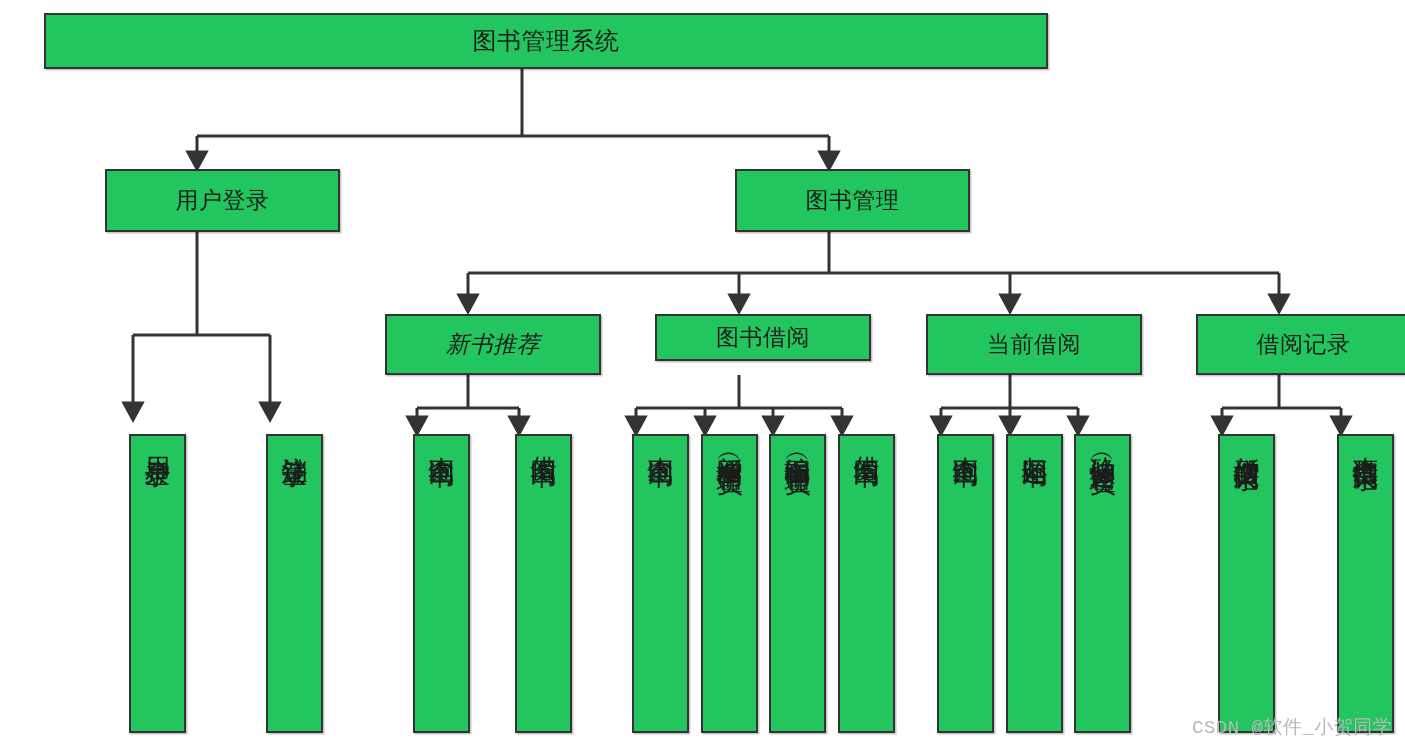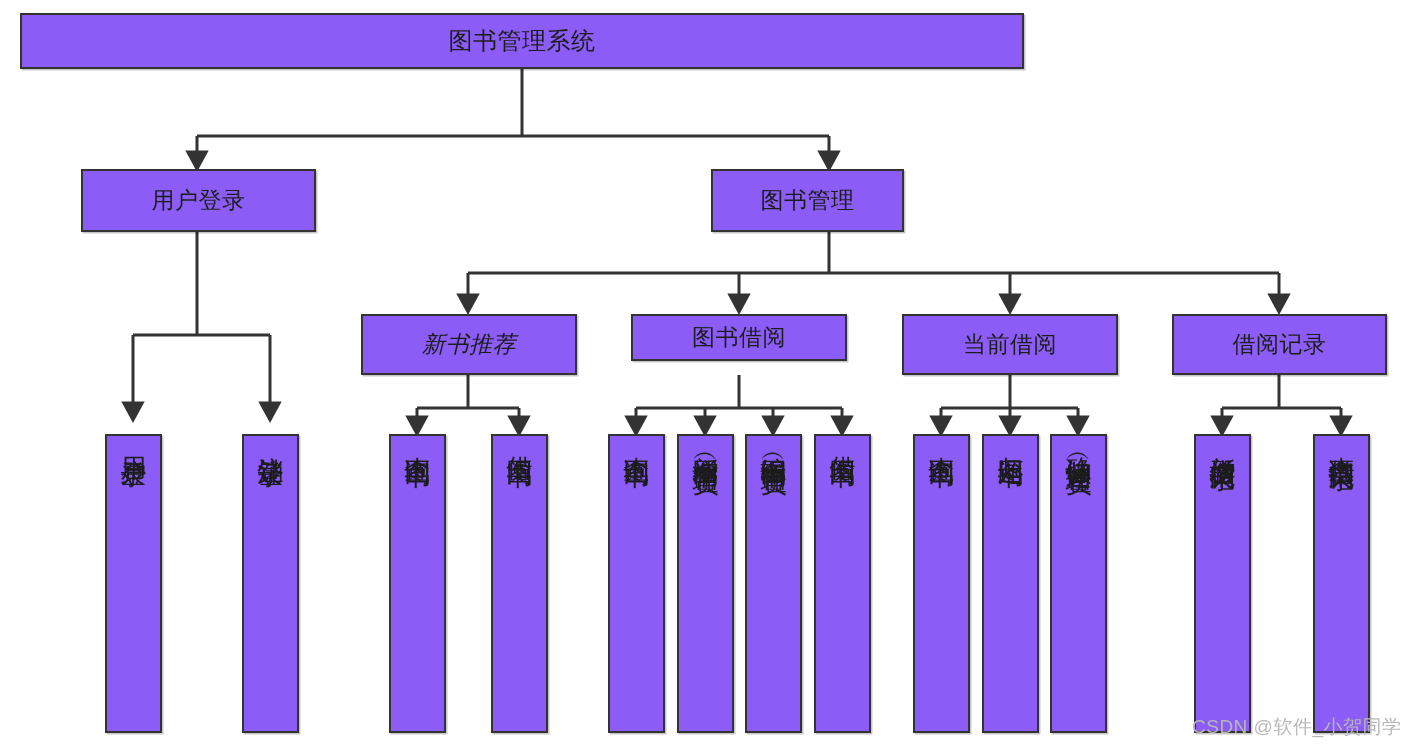--- a/index.html
+++ b/index.html
@@ -23,27 +23,28 @@
     position: absolute;
     left: 0;
     top: 0;
     width: 1405px;
     height: 747px;
     pointer-events: none;
   }
   .node {
     position: absolute;
     box-sizing: border-box;
-    background: #8b5cf6;
+    background: #22c55e;
     border: 2.5px solid #333333;
     box-shadow: 1.5px 1.5px 0 rgba(0,0,0,0.22);
     display: flex;
     align-items: center;
     justify-content: center;
     color: #1c1c1c;
+    margin-left: 24px;
   }
   .node .label {
     display: block;
     text-align: center;
     line-height: 1.18;
     letter-spacing: 0.5px;
   }
   
   .node.h .label {
     font-size: 23px;
@@ -130,21 +131,21 @@
   </svg>
 
   <div class="node h root" style="left:20px; top:13px; width:1004px; height:56px;">
     <span class="label">图书管理系统</span>
   </div>
 
   <div class="node h" style="left:81px; top:169px; width:235px; height:63px;">
     <span class="label">用户登录</span>
   </div>
 
-  <div class="node h" style="left:711px; top:169px; width:193px; height:63px;">
+  <div class="node h" style="left:711px; top:169px; width:235px; height:63px;">
     <span class="label">图书管理</span>
   </div>
 
   <div class="node h" style="left:361px; top:314px; width:216px; height:61px;font-style:italic;">
     <span class="label">新书推荐</span>
   </div>
 
   <div class="node h" style="left:631px; top:314px; width:216px; height:47px;">
     <span class="label">图书借阅</span>
   </div>
@@ -202,15 +203,15 @@
   </div>
 
   <div class="node v" style="left:1194px; top:434px; width:57px; height:299px;">
     <span class="label">新增借阅记录</span>
   </div>
 
   <div class="node v" style="left:1313px; top:434px; width:57px; height:299px;">
     <span class="label">查询借阅记录</span>
   </div>
 
-  <div class="watermark" style="left:1192px; top:714px;">CSDN @软件_小贺同学</div>
+  <div class="watermark" style="left:1192px; top:714px;font-family:Liberation Mono, monospace;">CSDN @软件_小贺同学</div>
 
 </div>
 
 </body></html>

